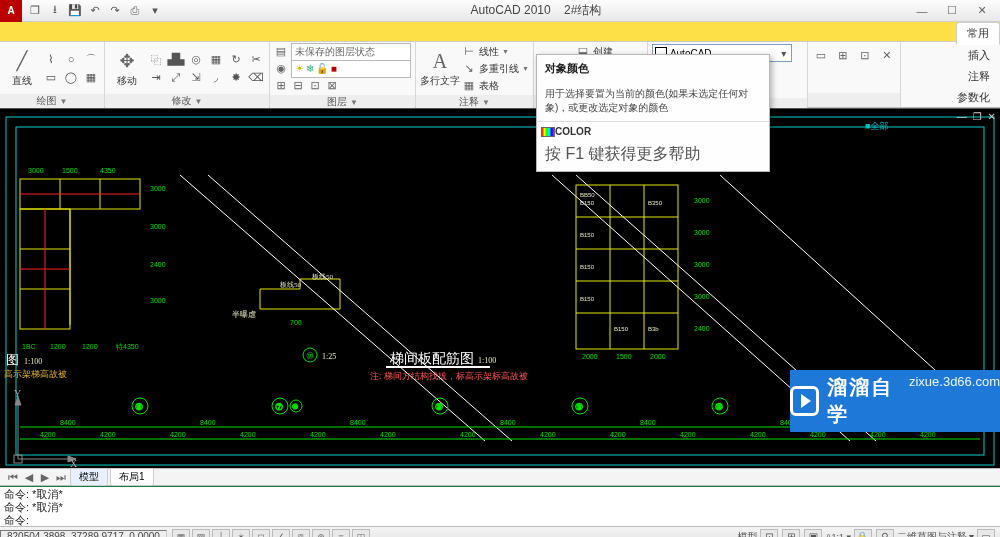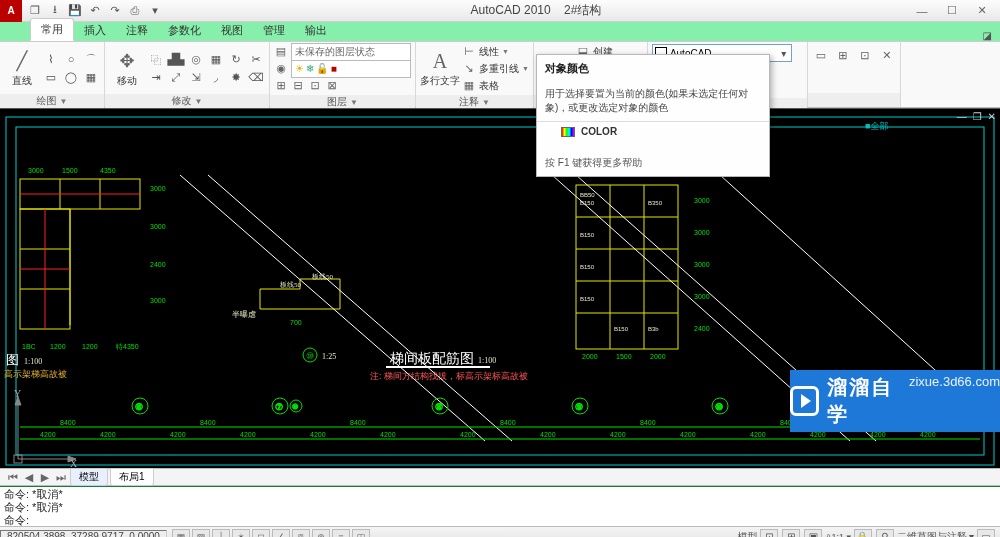--- a/index.html
+++ b/index.html
@@ -8,21 +8,21 @@
 
 .titlebar { height: 22px; background: linear-gradient(#fdfdfd,#e8e8e8); display: flex; align-items: center; border-bottom: 1px solid #d0d0d0; }
 .app-logo { width: 22px; height: 22px; background: #b00; display: flex; align-items: center; justify-content: center; color: #fff; font-weight: bold; font-size: 10px; }
 .qat { display: flex; padding-left: 4px; gap: 2px; }
 .qat-btn { width: 18px; height: 16px; display: flex; align-items: center; justify-content: center; color: #555; cursor: pointer; }
 .title-text { flex: 1; text-align: center; color: #444; font-size: 12px; }
 .window-controls { display: flex; gap: 2px; padding-right: 4px; }
 .window-controls div { width: 28px; height: 18px; display: flex; align-items: center; justify-content: center; color: #666; cursor: pointer; }
 
 
-.ribbon-tabs { height: 20px; background: #86efac; display: flex; align-items: flex-end; padding-left: 30px; gap: 0; border-bottom: 1px solid #ccc; }
+.ribbon-tabs { height: 20px; background: #fde047; display: flex; align-items: flex-end; padding-left: 30px; gap: 0; border-bottom: 1px solid #ccc; flex-direction: column; }
 .ribbon-tab { padding: 3px 10px; font-size: 11px; color: #333; cursor: pointer; }
 .ribbon-tab.active { background: #fff; border: 1px solid #ccc; border-bottom: 1px solid #fff; border-radius: 3px 3px 0 0; }
 .ribbon-tabs .expand { margin-left: auto; margin-right: 8px; color: #555; font-size: 10px; }
 
 
 .ribbon { height: 66px; background: #f9f9f9; display: flex; border-bottom: 1px solid #bbb; }
 .panel { border-right: 1px solid #d8d8d8; display: flex; flex-direction: column; }
 .panel-body { flex: 1; display: flex; align-items: center; padding: 2px 4px; gap: 2px; }
 .panel-title { height: 14px; background: #eee; font-size: 10px; color: #555; text-align: center; display: flex; align-items: center; justify-content: center; gap: 3px; }
 .panel-title .arrow { font-size: 8px; color: #777; }
@@ -46,23 +46,23 @@
 .props-rows { display: flex; flex-direction: column; gap: 2px; margin-top: 2px; }
 .props-rows .row { display: flex; align-items: center; gap: 4px; width: 140px; height: 14px; }
 .line-swatch { width: 28px; height: 2px; background: #333; }
 
 
 .tooltip { position: absolute; left: 536px; top: 54px; width: 234px; background: #fefefe; border: 1px solid #b8b8b8; box-shadow: 2px 2px 6px rgba(0,0,0,.3); z-index: 50; font-size: 11px; }
 .tooltip .tt-top { padding: 6px 8px; }
 .tooltip .tt-title { font-weight: bold; color: #222; margin-bottom: 11px; }
 .tooltip .tt-desc { color: #444; line-height: 1.4; font-size: 10px; }
 .tooltip .tt-sep { border-top: 1px solid #ddd; }
-.tooltip .tt-cmd { padding: 4px 24px; display: flex; align-items: center; gap: 6px; font-weight: bold; color: #333; font-size: 10px; }
+.tooltip .tt-cmd { padding: 4px 4px; display: flex; align-items: center; font-weight: bold; color: #333; font-size: 10px; }
 .tooltip .tt-cmd .cico { width: 14px; height: 10px; background: linear-gradient(90deg,#f00,#ff0,#0f0,#0ff,#00f,#f0f); border: 1px solid #666; }
-.tooltip .tt-help { padding: 3px 8px 6px; color: #555; font-size: 10px; margin-top: 12px; }
+.tooltip .tt-help { padding: 3px 8px 6px; color: #555; font-size: 16px; }
 
 
 .util-icons { display: flex; gap: 4px; padding: 4px; align-items: flex-start; }
 .util-icons .ico { width: 18px; height: 18px; display:flex; align-items:center; justify-content:center; color:#666; cursor:pointer; }
 
 
 .drawing-wrap { position: relative; height: 360px; background: #000; overflow: hidden; border-top: 1px solid #555; }
 .drawing-wrap .doc-controls { position:absolute; right:4px; top:2px; color:#ccc; font-size:10px; display:flex; gap:6px; z-index:5;}
 .canvas-svg { position:absolute; inset:0; }
 .canvas-label { fill: #e6e6c0; font-size: 10px; font-family: SimSun,serif; }

